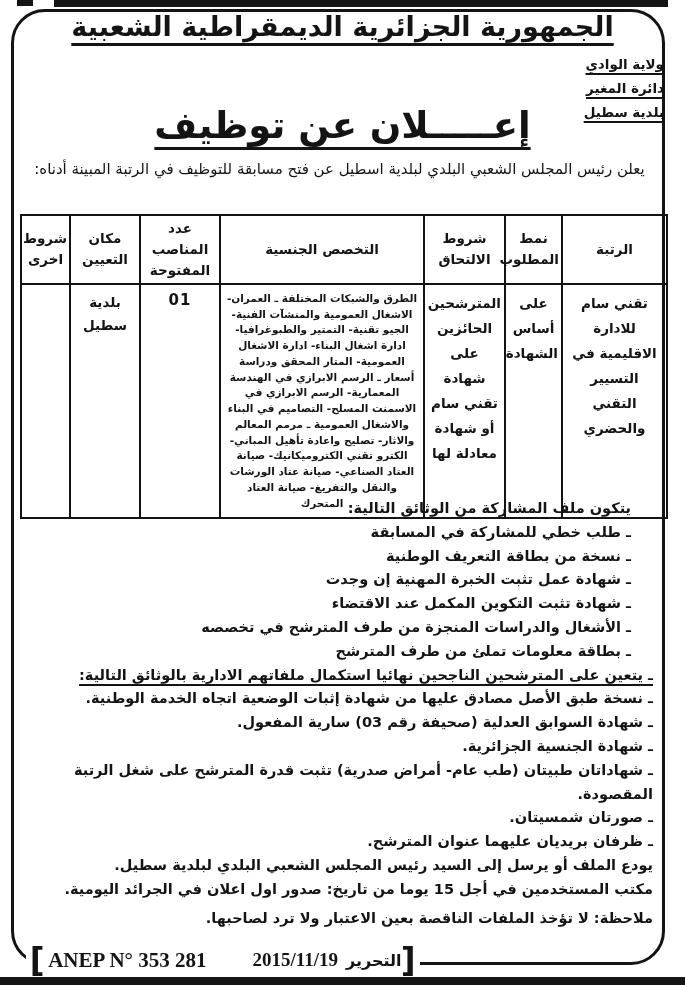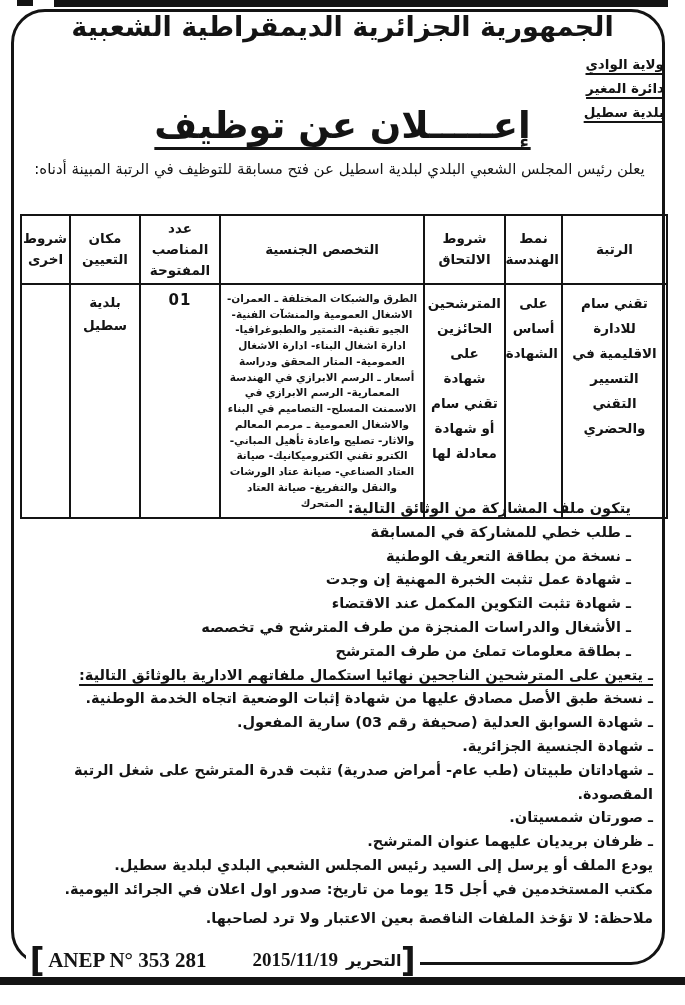--- a/index.html
+++ b/index.html
@@ -11,21 +11,21 @@
   .top-notch{position:absolute;left:17px;top:0;width:16px;height:6px;background:#141414;}
   .top-bar{position:absolute;left:54px;top:0;width:614px;height:7px;background:#141414;}
   .bottom-bar{position:absolute;left:0;top:977px;width:685px;height:8px;background:#141414;}
 
   
   .frame{position:absolute;left:11px;top:9px;width:648px;height:950px;
          border:3px solid #141414;border-radius:34px;}
 
   .republic{position:absolute;top:11px;left:0;right:0;text-align:center;
             font-size:27px;font-weight:bold;direction:rtl;}
-  .republic span{text-decoration-thickness:3px;text-underline-offset:7px;}
+  .republic span{text-decoration:underline;text-decoration-thickness:3px;text-underline-offset:7px;}
 
   .admin{position:absolute;top:52px;right:21px;text-align:right;direction:rtl;
          font-size:13.5px;font-weight:bold;line-height:24px;}
   .admin div{text-decoration:underline;text-decoration-thickness:2px;text-underline-offset:4px;}
 
   .main-title{position:absolute;top:104px;left:0;right:0;text-align:center;direction:rtl;
               font-size:37px;font-weight:bold;}
   .main-title span{text-decoration:underline;text-decoration-thickness:3px;text-underline-offset:9px;}
 
   .intro{position:absolute;top:160px;right:26px;left:20px;text-align:center;direction:rtl;
@@ -87,21 +87,21 @@
         <col style="width:57px">
         <col style="width:81px">
       <col style="width:204px">
         <col style="width:80px">
         <col style="width:70px">
         <col style="width:49px">
     </colgroup>
     <thead>
       <tr>
         <th>الرتبة</th>
-        <th>نمط الهندسة</th>
+        <th>نمط المطلوب</th>
         <th>شروط الالتحاق</th>
         <th>التخصص الجنسية</th>
         <th>عدد المناصب المفتوحة</th>
         <th>مكان التعيين</th>
         <th>شروط اخرى</th>
       </tr>
     </thead>
     <tbody>
       <tr>
         <td class="rank">تقني سام للادارة الاقليمية في التسيير التقني والحضري</td>

